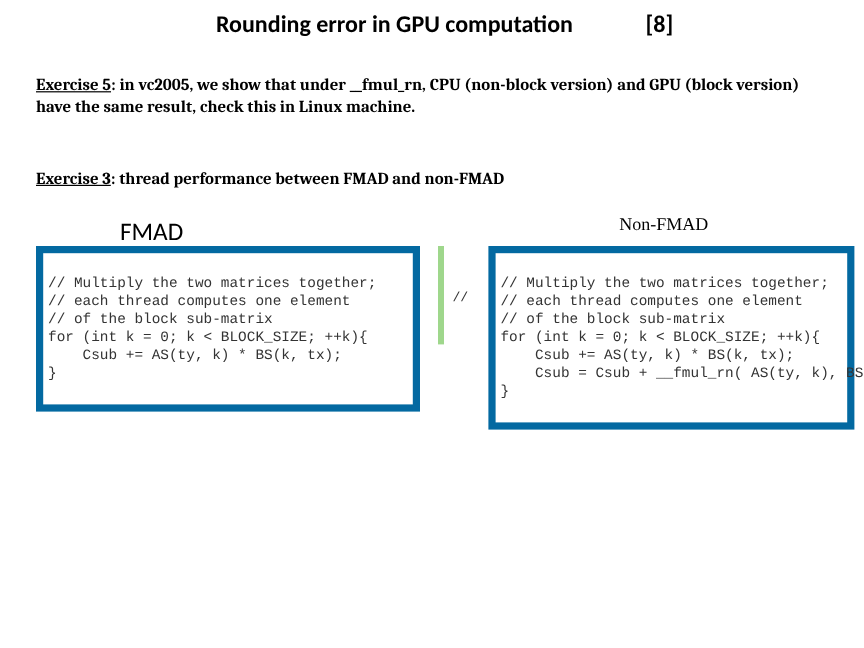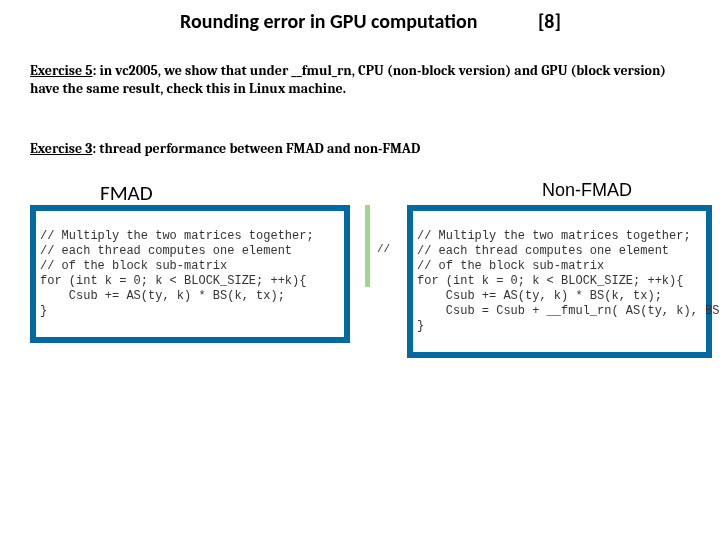--- a/index.html
+++ b/index.html
@@ -4,21 +4,21 @@
 <style>
   html,body{margin:0;padding:0;width:720px;height:540px;font-family:Calibri,Arial,sans-serif;background:#fff;color:#000}
   .page{position:relative;width:716px;height:540px}
   .title-row{position:absolute;top:9px;left:0;right:0;font-size:20px;font-weight:600}
   .title{display:inline-block;margin-left:180px}
   .page-num{position:absolute;right:155px;top:0}
   .para{position:absolute;font-size:14px;line-height:1.25;font-family:"Cambria",Georgia,serif}
   .ex5{top:62px;left:30px;right:30px}
   .ex6{top:140px;left:30px;right:30px}
   .fmad-label{position:absolute;top:180px;left:100px;font-size:21px;font-family:Calibri,Arial,sans-serif}
-  .nonfmad-label{position:absolute;top:180px;left:542px;font-size:18px;font-family:Liberation Sans, sans-serif}
+  .nonfmad-label{position:absolute;top:180px;left:516px;font-size:15px;font-family:Liberation Serif, serif}
   .codebox{position:absolute;border:6px solid #0369a1;background:#fff;font-family:"Courier New",monospace;font-size:12px;line-height:1.25;white-space:pre;padding:18px 4px;color:#333}
   .code-left{top:205px;left:30px;width:300px}
   .code-right{top:205px;left:407px;width:285px}
   .slash{position:absolute;top:243px;left:377px;font-family:"Courier New",monospace;font-size:11px;color:#333}
   .greenbar{position:absolute;top:205px;left:365px;width:5px;height:82px;background:#9fd78c}
   u{text-decoration:underline}
 </style>
 </head>
 <body>
 

